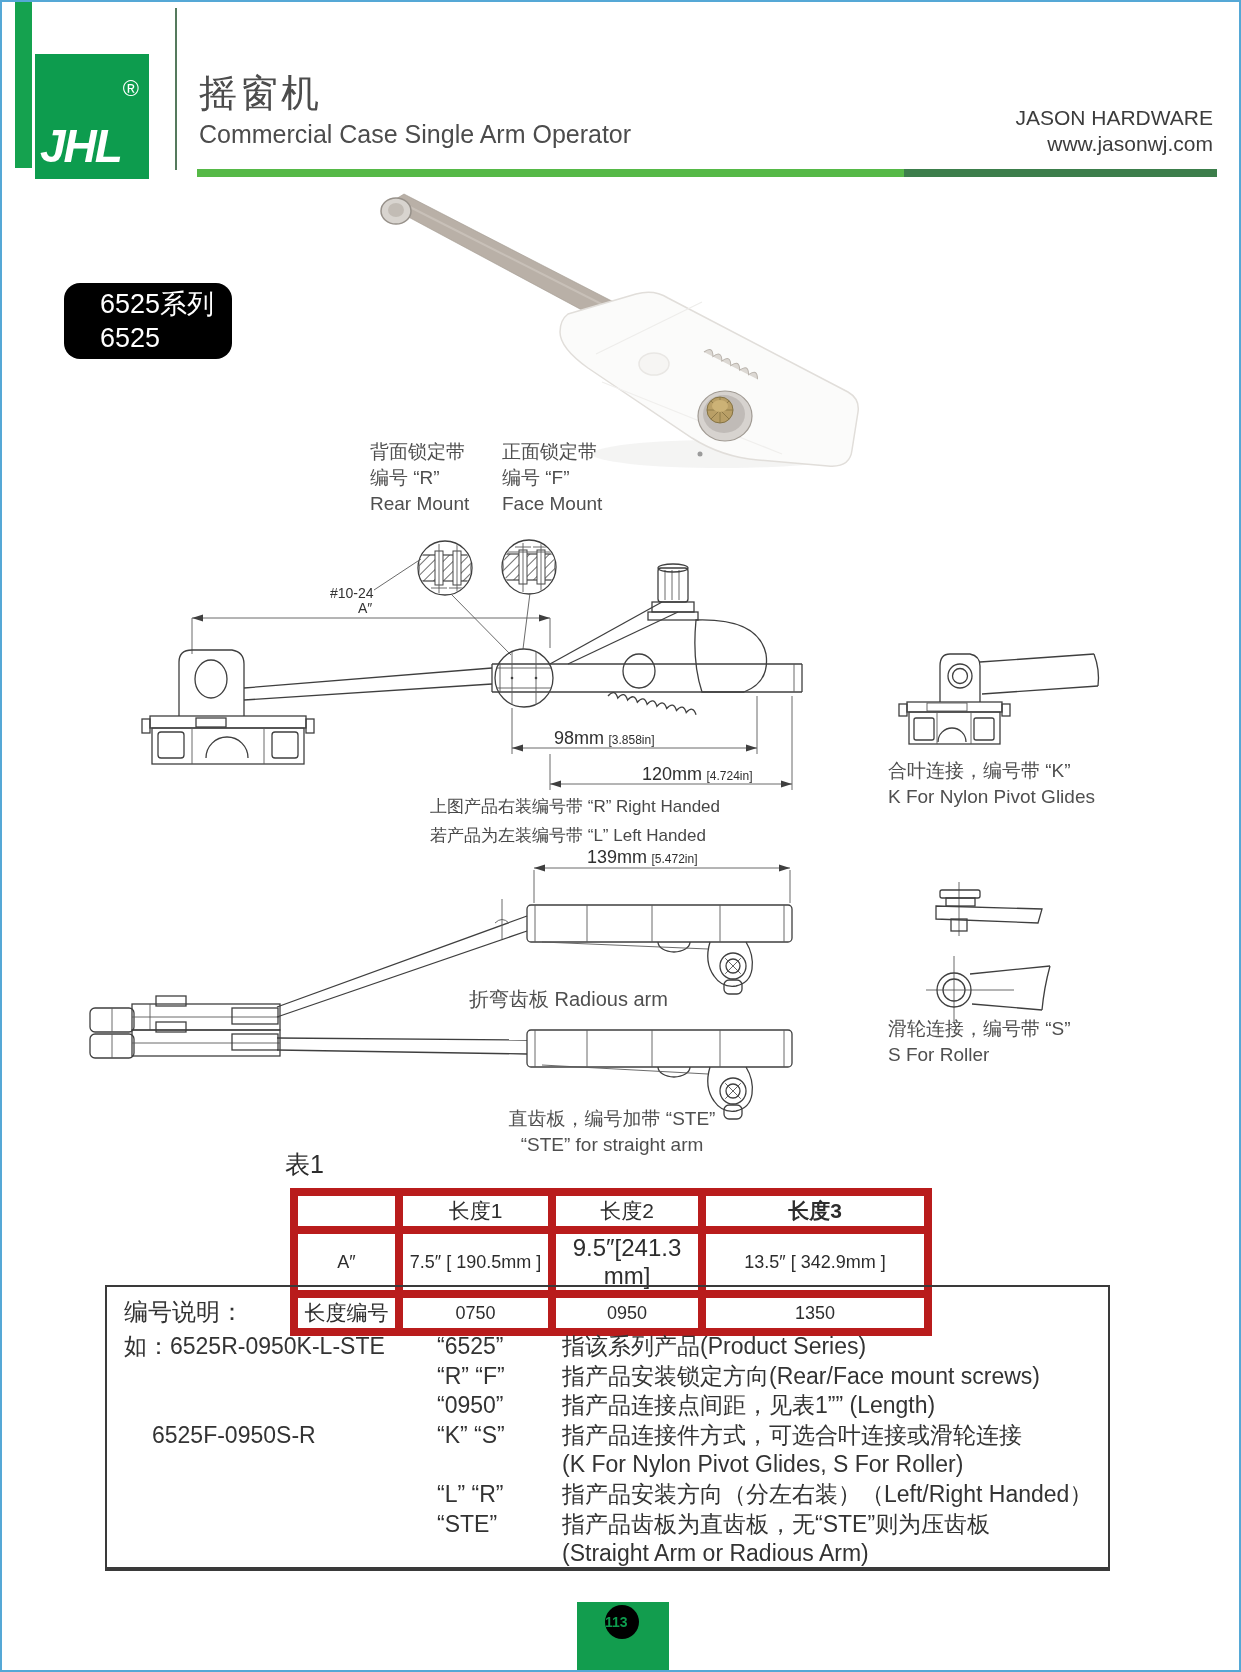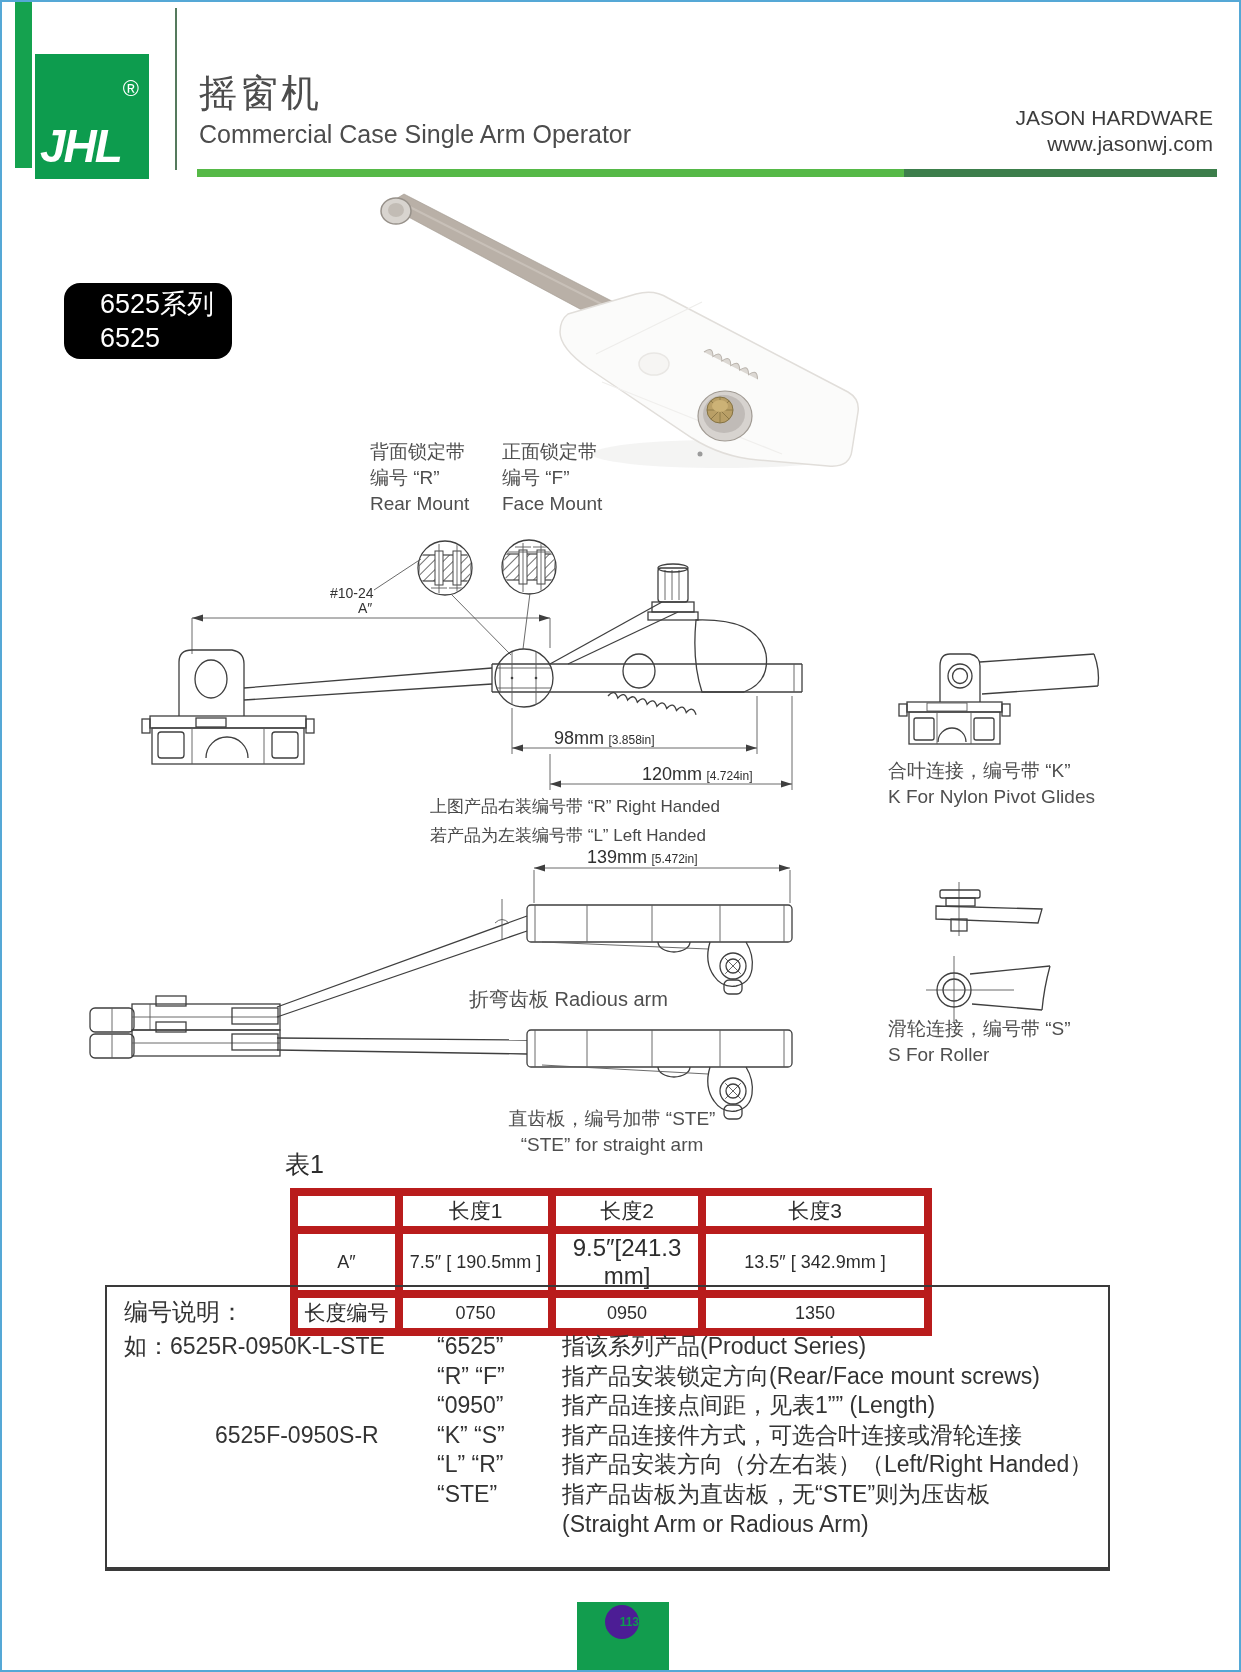--- a/index.html
+++ b/index.html
@@ -37,28 +37,28 @@
                 font-size:18px;color:#2d2d2d;padding:0;height:30px;}
   table.dims tr.hdr td{font-size:21px;height:30px;}
   table.dims td.big{font-size:24px;}
   
   .legend{left:103px;top:1283px;width:1005px;height:286px;border:2px solid #3a3a3a;
           border-bottom-width:4px;box-sizing:border-box;font-size:23px;color:#333;}
   .legend .ttl{position:absolute;left:17px;top:9px;font-size:24px;}
   .legend .rows{position:absolute;left:0;top:45px;right:0;}
   .lrow{display:flex;height:29.6px;line-height:29.6px;white-space:nowrap;}
   .lrow .c-left{width:330px;padding-left:17px;box-sizing:border-box;flex:none;}
-  .lrow .c-left.indent{padding-left:108px;}
+  .lrow .c-left.indent{padding-left:45px;}
   .lrow .c-code{width:125px;flex:none;}
   .lrow .c-desc{flex:1;}
   
   .foot-rect{left:575px;top:1600px;width:92px;height:70px;background:#129d4e;}
-  .foot-circle{left:603px;top:1603px;width:34px;height:34px;border-radius:50%;background:#4c1d95;
-               display:flex;align-items:center;justify-content:flex-end;
-               font-size:12px;font-weight:bold;color:#0d9c4e;}
+  .foot-circle{left:603px;top:1603px;width:34px;height:34px;border-radius:50%;background:#000000;
+               display:flex;align-items:center;justify-content:flex-start;
+               font-size:14px;font-weight:bold;color:#0d9c4e;}
   svg.art{position:absolute;left:0;top:0;pointer-events:none;}
   svg.art .ln{stroke:#3f3f3f;stroke-width:1.3;fill:none;}
   svg.art .thin{stroke:#5a5a5a;stroke-width:0.9;fill:none;}
   svg.art .ar{fill:#3f3f3f;stroke:none;}
 </style>
 </head>
 <body>
 
 <div class="page">
 
@@ -376,21 +376,21 @@
     <div>“STE” for straight arm</div>
   </div>
 
   <div class="abs tbl-caption">表1</div>
   <table class="dims">
     <tbody>
         <tr class="hdr">
       <td style="width:97px;"></td>
       <td style="width:145px;">长度1</td>
       <td style="width:142px;">长度2</td>
-      <td style="width:218px;">长度3</td>
+      <td style="width:218px;font-weight:bold;">长度3</td>
     </tr>
     <tr>
       <td>A″</td>
       <td>7.5″  [ 190.5mm ]</td>
       <td class="big">9.5″[241.3 mm]</td>
       <td>13.5″  [ 342.9mm ]</td>
     </tr>
     <tr>
       <td style="font-size:21px;">长度编号</td>
       <td>0750</td>
@@ -418,20 +418,25 @@
         <span class="c-code">“0950”</span>
         <span class="c-desc">指产品连接点间距，见表1”” (Length)</span>
       </div>
       <div class="lrow">
         <span class="c-left indent">6525F-0950S-R</span>
         <span class="c-code">“K”  “S”</span>
         <span class="c-desc">指产品连接件方式，可选合叶连接或滑轮连接</span>
       </div>
       <div class="lrow">
         <span class="c-left"></span>
+        <span class="c-code"></span>
+        <span class="c-desc">(K For Nylon Pivot Glides, S For Roller)</span>
+      </div>
+      <div class="lrow">
+        <span class="c-left"></span>
         <span class="c-code">“L”  “R”</span>
         <span class="c-desc">指产品安装方向（分左右装）（Left/Right Handed）</span>
       </div>
       <div class="lrow">
         <span class="c-left"></span>
         <span class="c-code">“STE”</span>
         <span class="c-desc">指产品齿板为直齿板，无“STE”则为压齿板</span>
       </div>
       <div class="lrow">
         <span class="c-left"></span>

